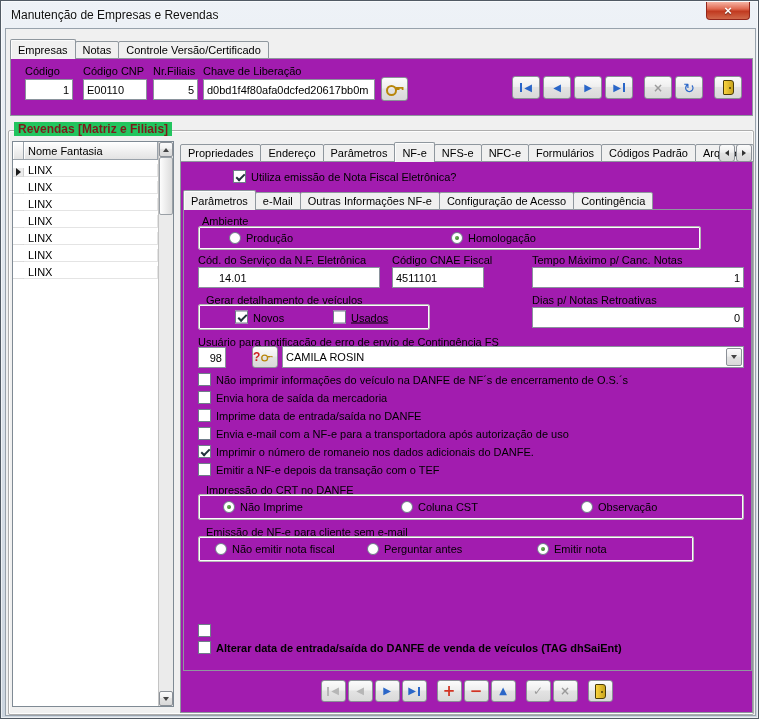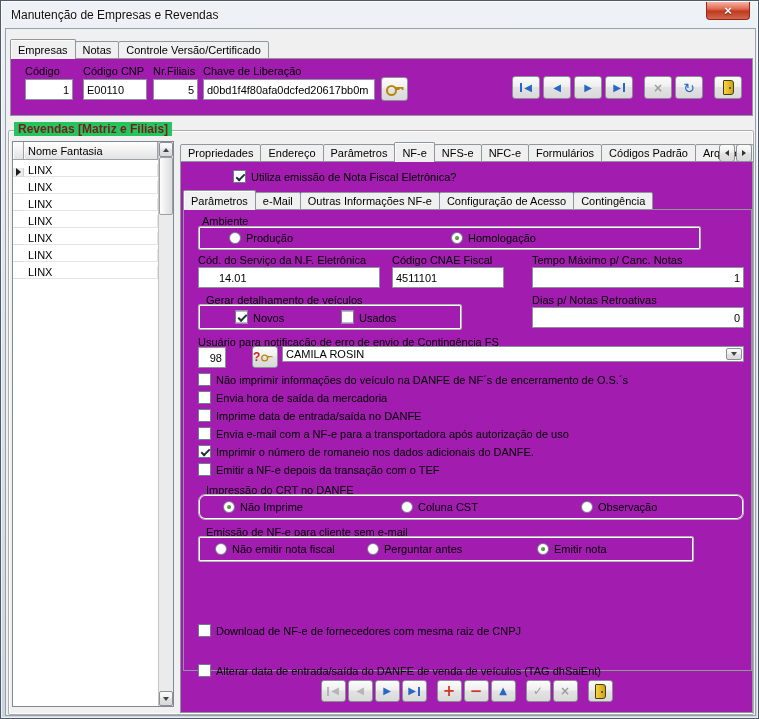--- a/index.html
+++ b/index.html
@@ -286,55 +286,55 @@
             <span>Homologação</span>
           </span>
         </div>
 
         <span class="lbl" style="left:14px;top:44px;">Cód. do Serviço da N.F. Eletrônica</span>
         <div class="inp" style="left:14px;top:57px;width:182px;padding-left:20px;">
             <span>14.01</span>
           </div>
 
         <span class="lbl" style="left:208px;top:44px;">Código CNAE Fiscal</span>
-        <div class="inp" style="left:208px;top:57px;width:112px;">
+        <div class="inp" style="left:208px;top:57px;width:92px;">
             <span>4511101</span>
           </div>
 
         <span class="lbl" style="left:348px;top:44px;">Tempo Máximo p/ Canc. Notas</span>
         <div class="inp right" style="left:348px;top:57px;width:212px;">
             <span>1</span>
           </div>
 
         <span class="lbl" style="left:22px;top:84px;">Gerar detalhamento de veículos</span>
-        <div class="gbox" style="left:14px;top:94px;width:264px;height:26px;">
+        <div class="gbox" style="left:14px;top:94px;width:232px;height:26px;">
           <span class="rw" style="left:36px;">
             <span class="cbx on"></span>
             <span>Novos</span>
           </span>
-          <span class="rw" style="left:142px;">
+          <span class="rw" style="left:134px;text-decoration:underline;">
             <span class="cbx"></span>
             <span>Usados</span>
           </span>
         </div>
 
         <span class="lbl" style="left:348px;top:84px;">Dias p/ Notas Retroativas</span>
         <div class="inp right" style="left:348px;top:97px;width:212px;">
             <span>0</span>
           </div>
 
         <span class="lbl" style="left:14px;top:126px;">Usuário para notificação de erro de envio de Contingência FS</span>
         <div class="inp right" style="left:14px;top:137px;width:28px;">
             <span>98</span>
           </div>
         <div class="b3" style="position:absolute;left:68px;top:136px;width:26px;height:22px;">
           <span class="q">?</span>
           <span class="key-icon key-sm"></span>
         </div>
-        <div class="inp combo" style="left:98px;top:136px;width:462px;height:16px;">
+        <div class="inp combo" style="left:98px;top:136px;width:462px;height:22px;">
           <span>CAMILA ROSIN</span>
           <div class="combo-btn b3">
               <span class="tri-down"></span>
             </div>
         </div>
 
         <label class="cb" style="left:14px;top:163px;">
           <span class="cbx"></span>
           <span>Não imprimir informações do veículo na DANFE de NF´s de encerramento de O.S.´s</span>
         </label>
@@ -353,21 +353,21 @@
         <label class="cb" style="left:14px;top:235px;">
           <span class="cbx on"></span>
           <span>Imprimir o número de romaneio nos dados adicionais do DANFE.</span>
         </label>
         <label class="cb" style="left:14px;top:253px;">
           <span class="cbx"></span>
           <span>Emitir a NF-e depois da transação com o TEF</span>
         </label>
 
         <span class="lbl" style="left:22px;top:274px;">Impressão do CRT no DANFE</span>
-        <div class="gbox" style="left:14px;top:284px;width:546px;height:26px;border-radius:7px;">
+        <div class="gbox" style="left:14px;top:284px;width:546px;height:26px;">
           <span class="rw" style="left:24px;">
             <span class="rad on"></span>
             <span>Não Imprime</span>
           </span>
           <span class="rw" style="left:202px;">
             <span class="rad"></span>
             <span>Coluna CST</span>
           </span>
           <span class="rw" style="left:382px;">
             <span class="rad"></span>
@@ -387,23 +387,22 @@
           </span>
           <span class="rw" style="left:338px;">
             <span class="rad on"></span>
             <span>Emitir nota</span>
           </span>
         </div>
 
 
         <label class="cb" style="left:14px;top:414px;">
           <span class="cbx"></span>
-          <span>Download de NF-e de fornecedores com mesma raiz de CNPJ</span>
-        </label>
-        <label class="cb" style="left:14px;top:454px;">
+        </label>
+        <label class="cb" style="left:14px;top:431px;font-weight:bold;">
           <span class="cbx"></span>
           <span>Alterar data de entrada/saída do DANFE de venda de veículos (TAG dhSaiEnt)</span>
         </label>
 
       </div>
 
       <div class="bottomnav">
         <div class="b3 nbs">
             <span class="bar g-dis"></span>
             <span class="g g-dis">◀</span>

